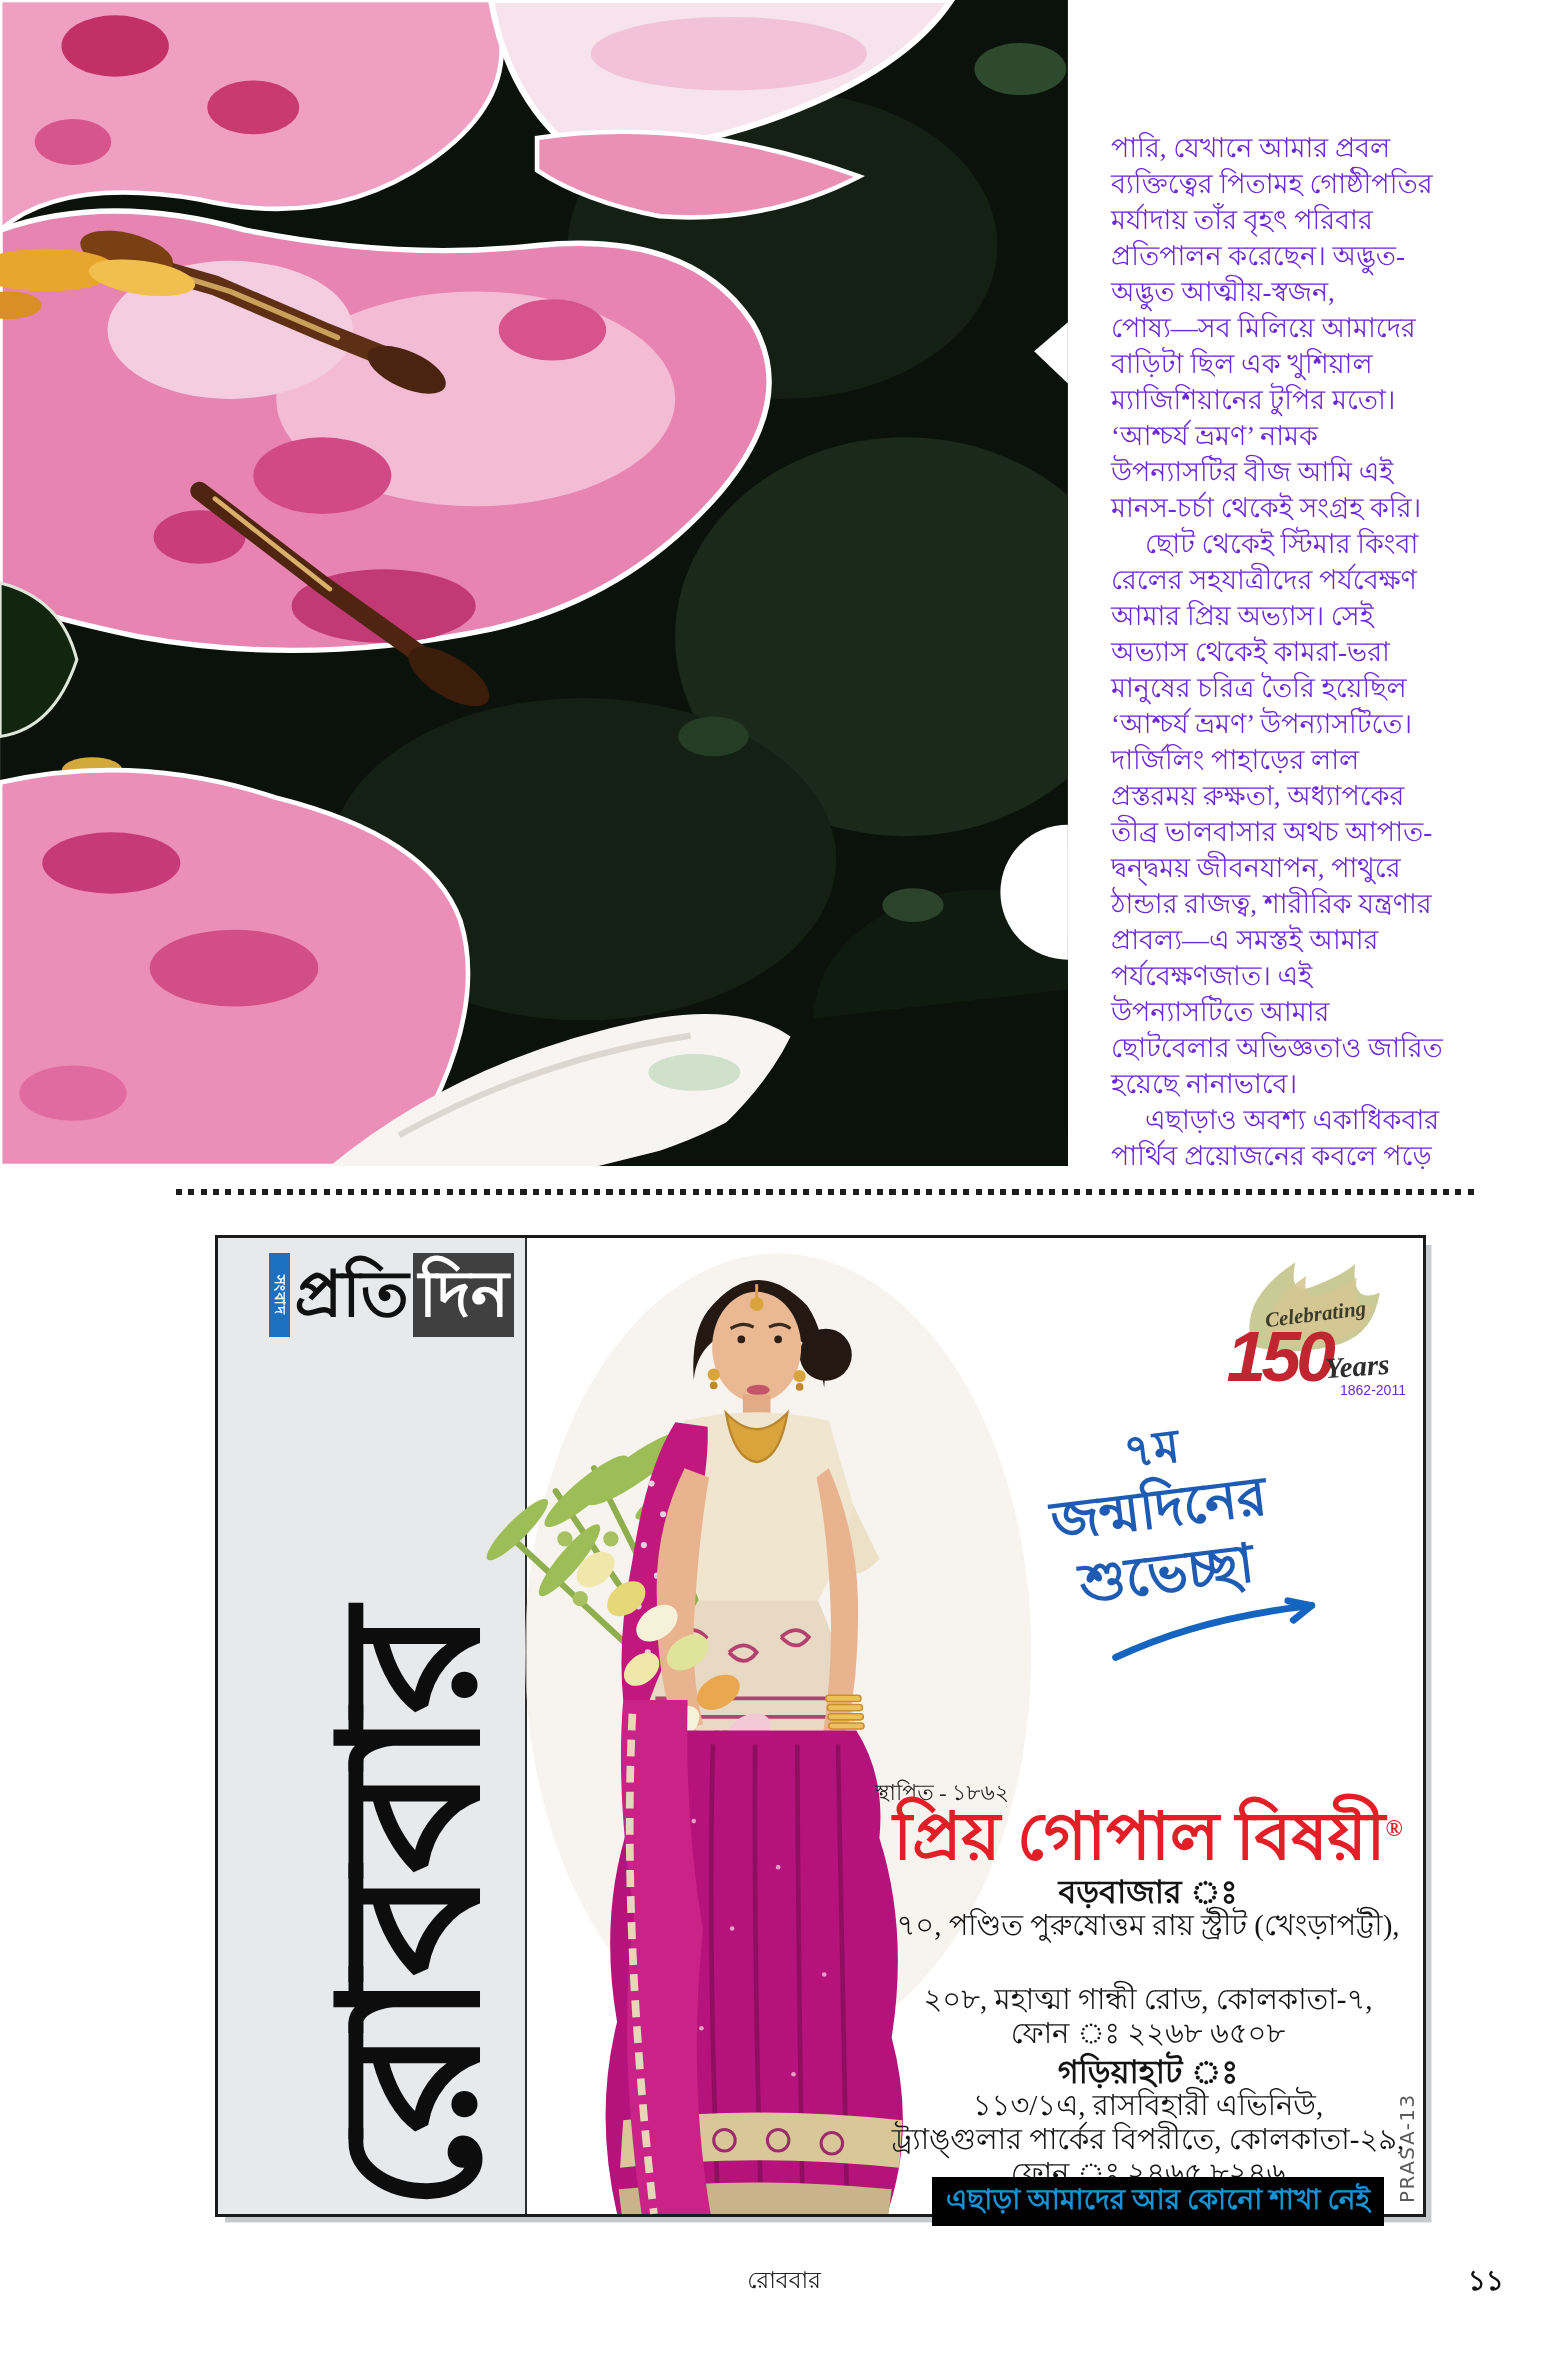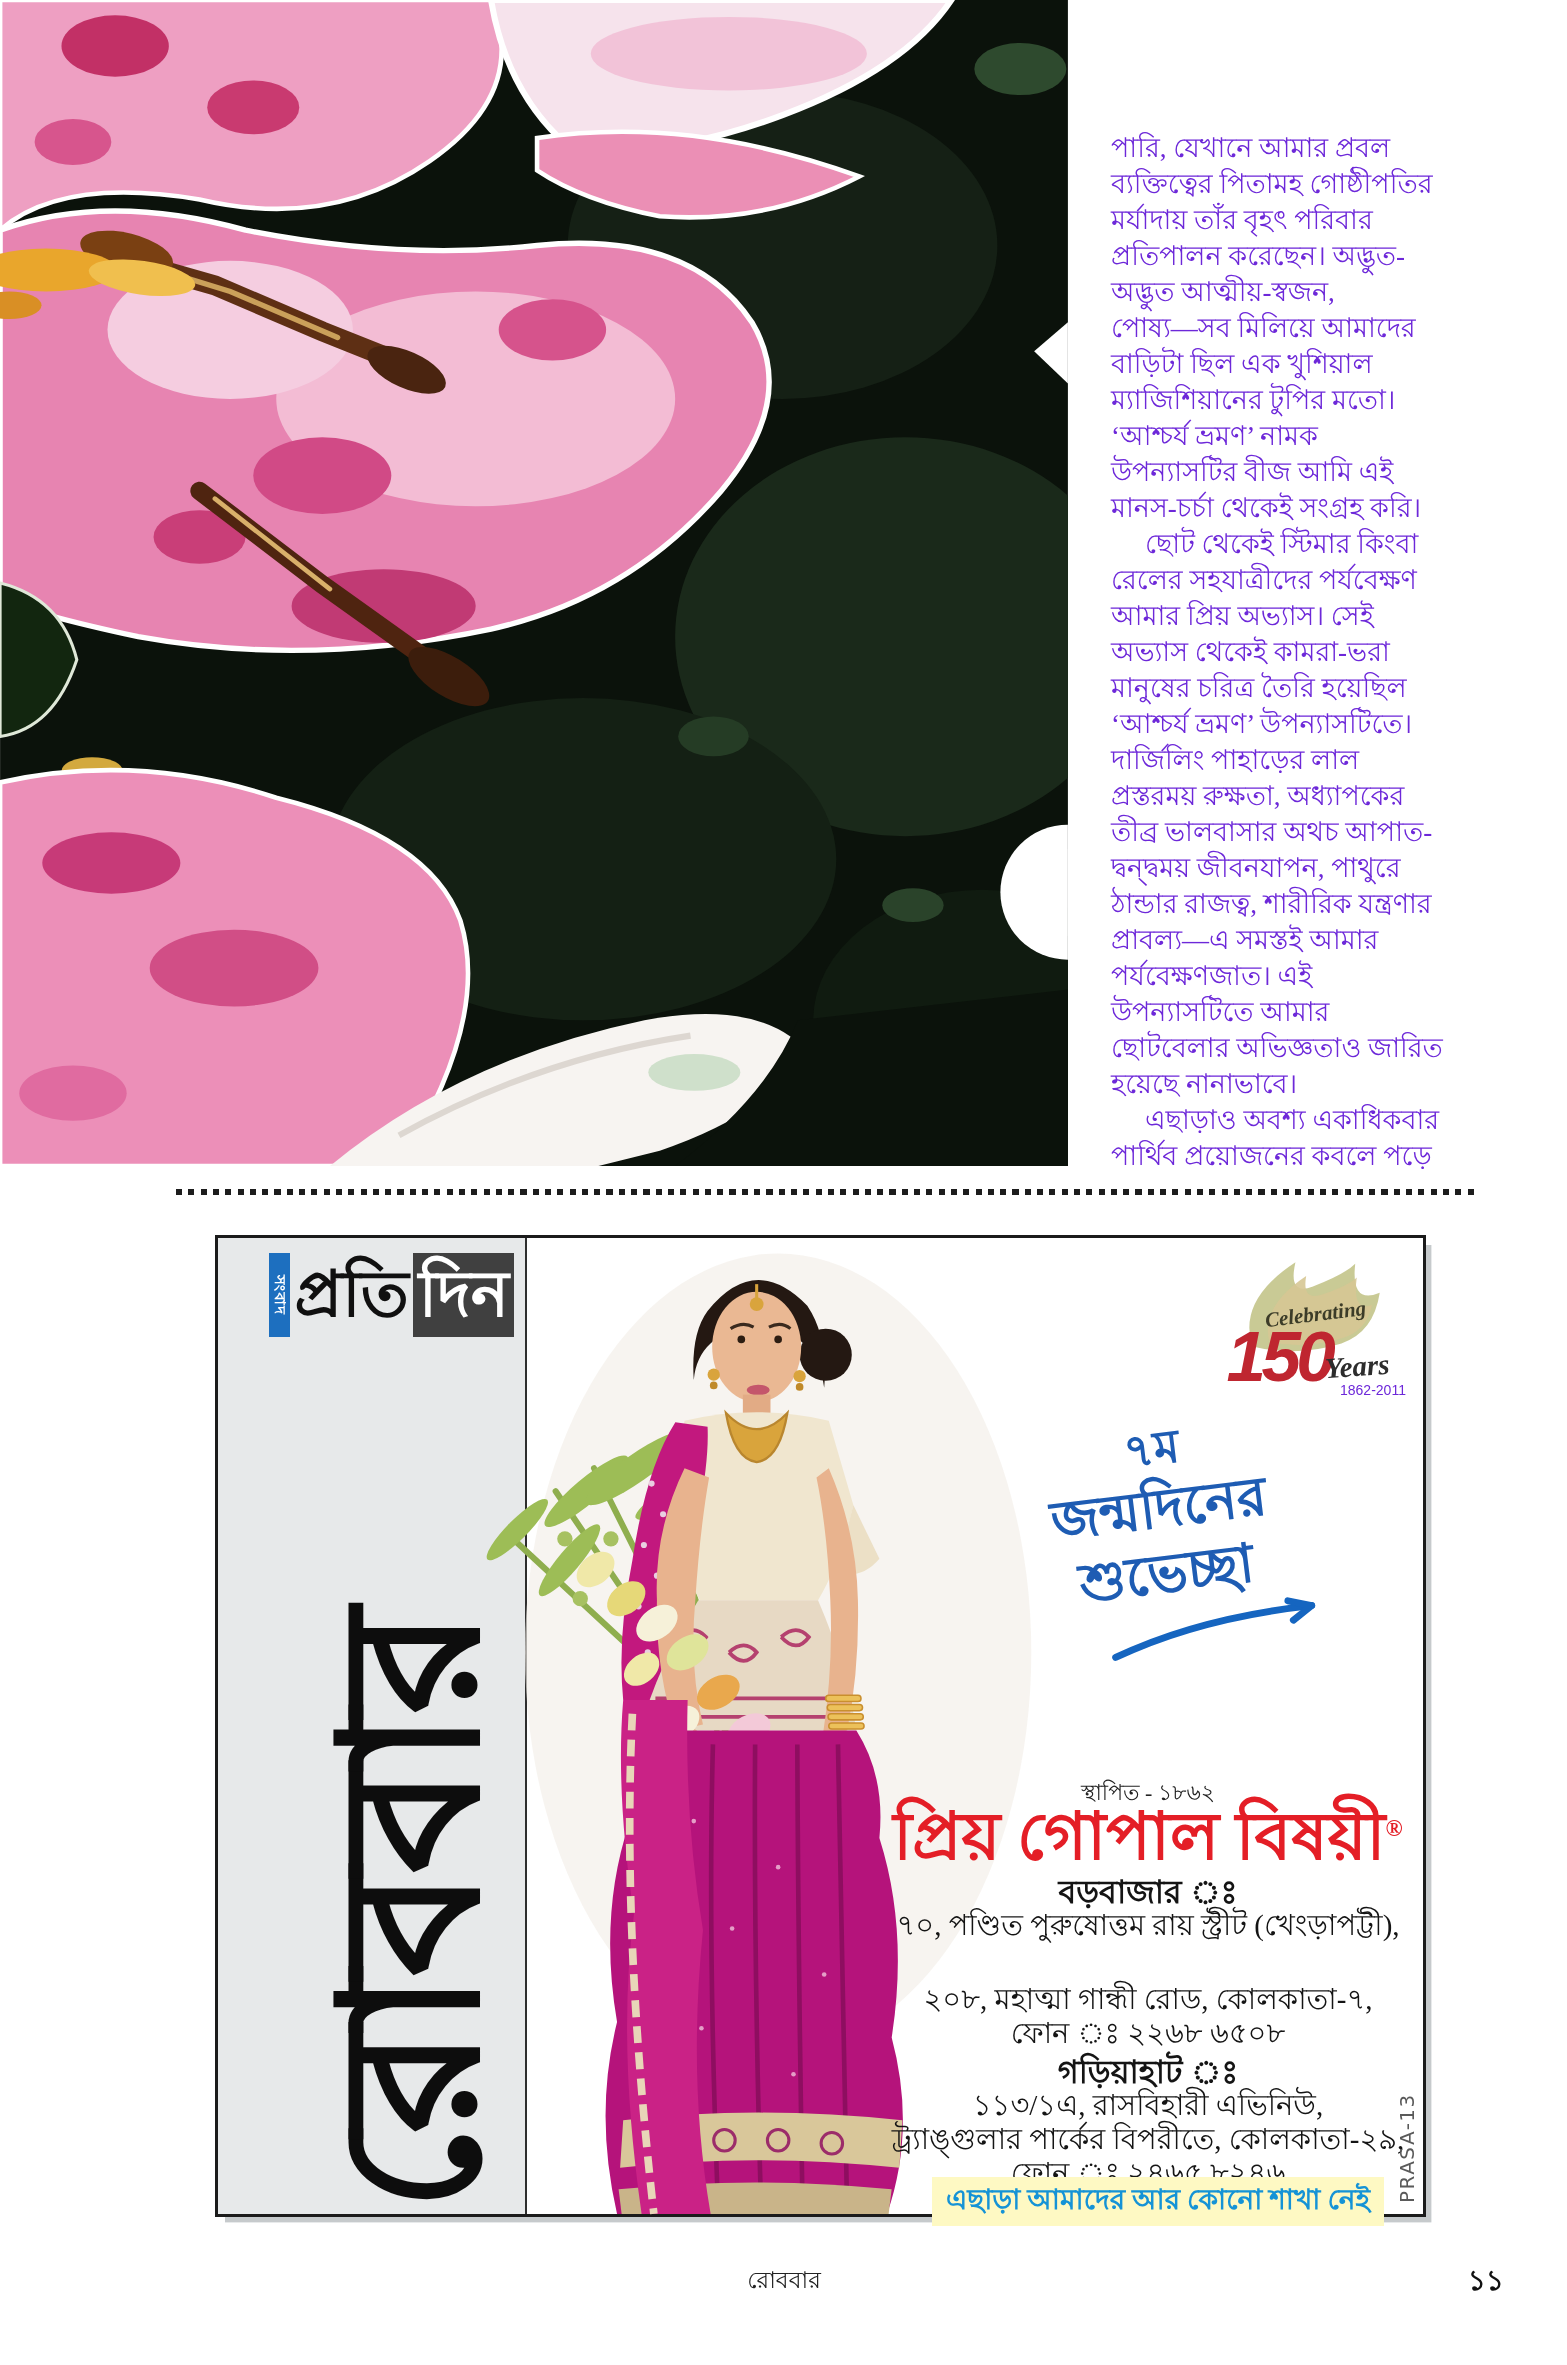--- a/index.html
+++ b/index.html
@@ -57,30 +57,30 @@
 
   
   .greeting{position:absolute;left:764px;top:184px;width:361px;text-align:center;
             transform:rotate(-7deg);color:#1e5cb3;font-weight:700;}
   .greeting .g1{font-size:46px;line-height:54px;}
   .greeting .g2{font-size:54px;line-height:66px;}
   .greeting .g3{font-size:54px;line-height:64px;}
   .greeting svg{display:block;margin:4.6px 0 0 115px;}
 
   
-  .estab{position:absolute;left:657px;top:537px;width:546px;text-align:center;
+  .estab{position:absolute;left:657px;top:537px;width:546px;text-align:left;
          font-size:22px;color:#222;}
   .brand{position:absolute;left:657px;top:554px;width:546px;text-align:center;
          font-size:66px;line-height:74px;font-weight:800;color:#e41e26;white-space:nowrap;}
   .brand sup{font-size:23px;vertical-align:super;}
   .addr{position:absolute;left:657px;width:546px;text-align:center;color:#141414;}
   .addr.head{font-size:32px;font-weight:700;}
   .addr.line{font-size:29px;}
   .note-strip{position:absolute;left:657px;top:939px;width:546px;text-align:center;}
-  .note-strip span{display:inline-block;background:#fef9c3;color:#1593d6;font-weight:700;
+  .note-strip span{display:inline-block;background:#000000;color:#1593d6;font-weight:700;
                    font-size:28px;padding:0.8px 14px;margin-left:20px;}
   .press-code{position:absolute;left:1177px;top:965px;transform:rotate(-90deg);
       transform-origin:left top;font-family:"DejaVu Sans","Liberation Sans",sans-serif;
       font-size:20px;color:#5a5a5a;letter-spacing:1.5px;white-space:nowrap;}
 
   
   .footer-title{position:absolute;left:0;right:0;top:2262px;text-align:center;font-size:23px;color:#222;}
   .page-number{position:absolute;left:1443px;top:2259px;width:61px;text-align:right;
                font-size:28px;font-weight:700;color:#111;}
 </style>

